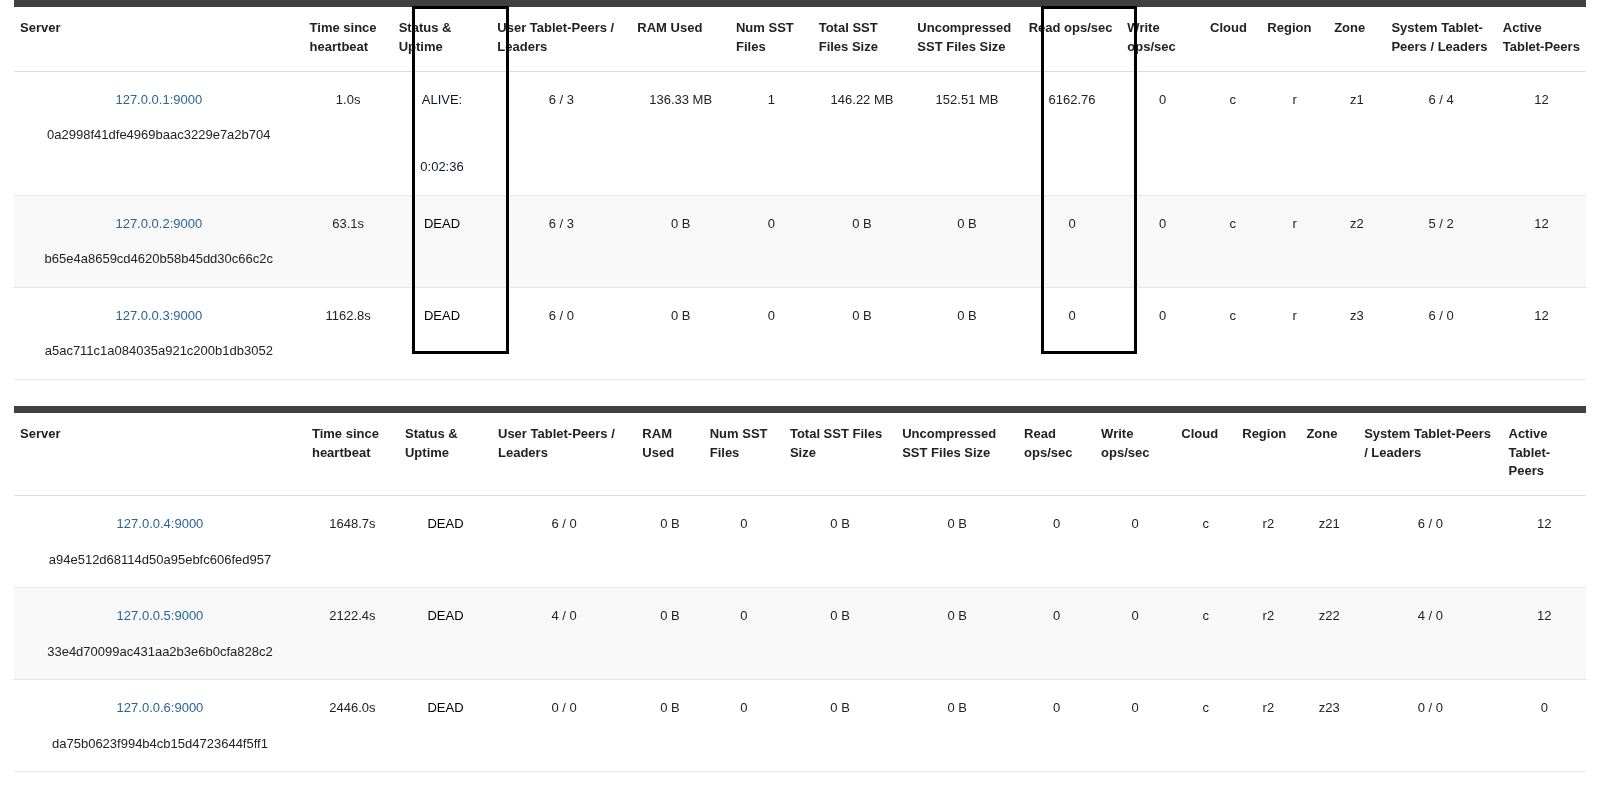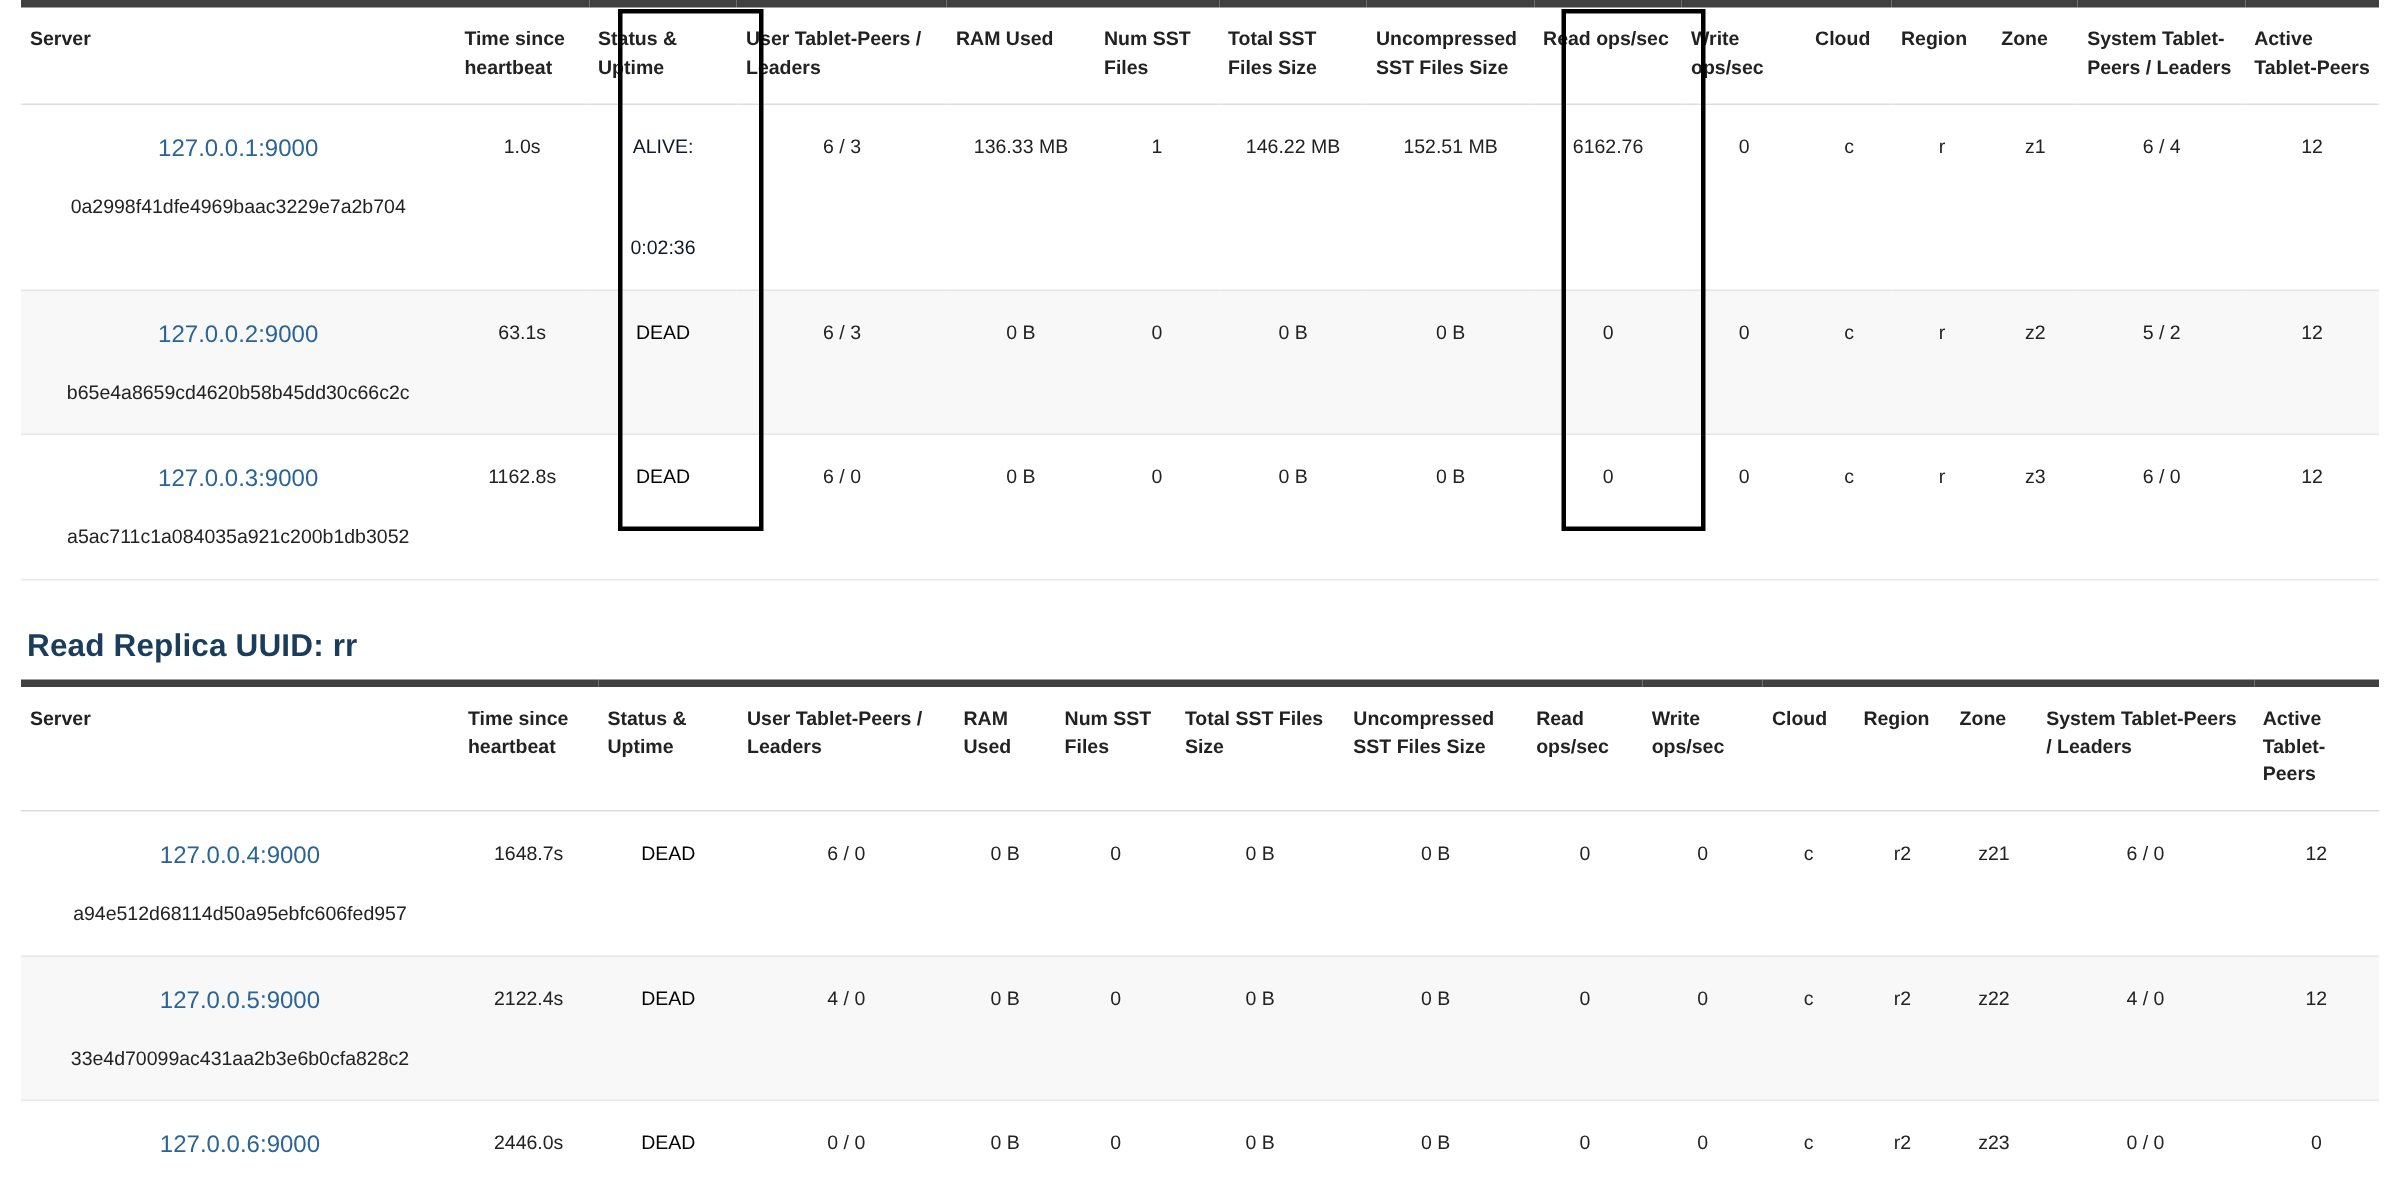--- a/index.html
+++ b/index.html
@@ -35,21 +35,21 @@
     table-layout: fixed;
     font-size: 13px;
   }
   table.servers thead th {
     text-align: left;
     font-weight: bold;
     font-size: 13px;
     color: #222;
     padding: 12px 6px 14px 6px;
     vertical-align: top;
-    border-top: 5px solid #404040;
+    border-top: 7px solid #404040;
     border-bottom: 1px solid #dddddd;
     line-height: 1.45;
   }
   table.servers tbody td {
     padding: 18px 6px 18px 6px;
     border-bottom: 1px solid #e6e6e6;
     vertical-align: top;
     line-height: 1.5;
     font-size: 13px;
     text-align: center;
@@ -58,21 +58,21 @@
     background: #f8f8f8;
   }
   td.server-cell {
     text-align: left;
     padding-left: 22px;
   }
   .server-link {
     color: #2a6496;
     text-decoration: none;
     display: block;
-    font-size: 16px;
+    font-size: 13px;
   }
   .server-uuid {
     color: #222;
     font-size: 13px;
     display: block;
     margin-top: 16px;
   }
   .status-alive { color: #0f172a; }
   .status-dead  { color: #000000; }
   .uptime { display: block; margin-top: 48px; }
@@ -237,24 +237,20 @@
         </tr>
       </tbody>
     </table>
 
     <div class="hl-box" style="left: 398px; top: 6px; width: 97px; height: 348px;"></div>
     <div class="hl-box" style="left: 1027px; top: 6px; width: 96px; height: 348px;"></div>
   </div>
 
   <div class="spacer"></div>
 
-  <h2 class="section-title">
-    <span>Read Replica UUID:</span>
-    <span class="uuid-val">rr</span>
-  </h2>
 
   <div class="table-wrap">
     <table class="servers t2">
       <colgroup>
         <col class="c-server">
           <col class="c-hb">
           <col class="c-status">
           <col class="c-utp">
         <col class="c-ram">
           <col class="c-numsst">

